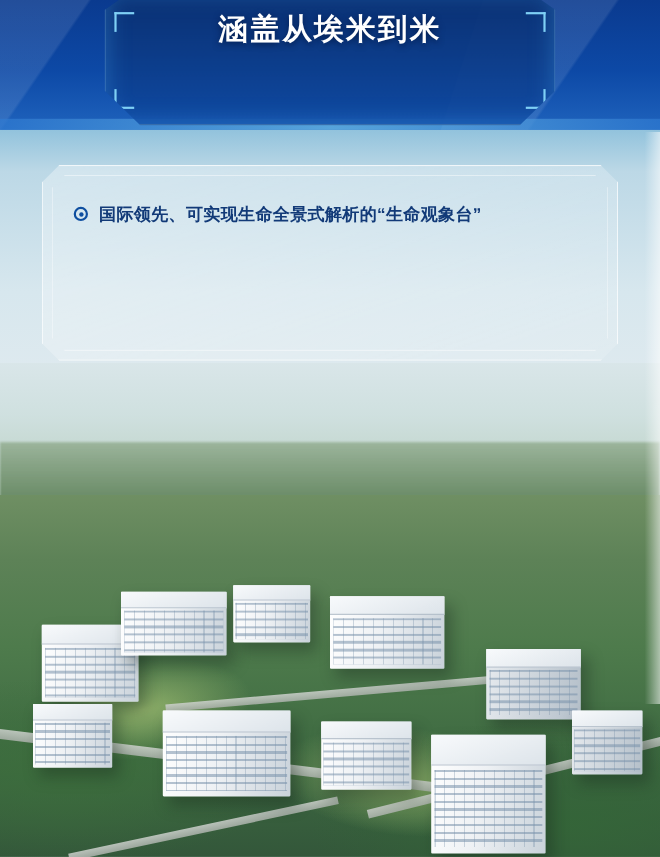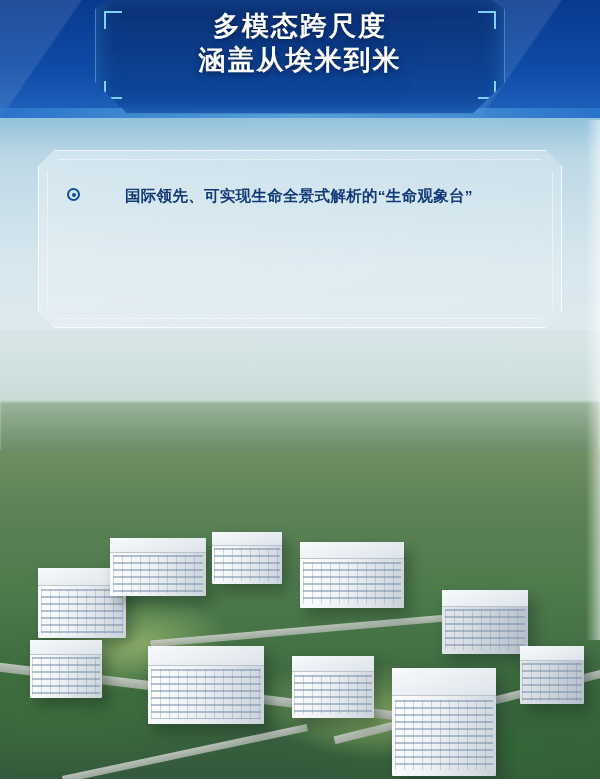--- a/index.html
+++ b/index.html
@@ -168,21 +168,20 @@
     position:absolute; left: 2.5px; top: 2.5px;
     width: 4px; height: 4px; border-radius:50%;
     background:#0f4fa0;
   }
   .bullet-text {
     color: #123a78;
     font-size: 15.5px;
     line-height: 25px;
     font-weight: bold;
     letter-spacing: .3px;
-    margin-left: 35px;
   }
 
   
   .edge-glow {
     position:absolute; right: 0; top: 120px; width: 14px; height: 520px;
     background: linear-gradient(90deg, rgba(255,255,255,0), rgba(255,255,255,0.55));
     pointer-events:none;
   }
 </style>
 </head>
@@ -251,21 +250,20 @@
     <div class="band-diag b"></div>
     <div class="band-stripe"></div>
   </div>
 
   <div class="title-plate">
     <span class="corner tl"></span>
     <span class="corner tr"></span>
     <span class="corner bl"></span>
     <span class="corner br"></span>
     <div class="title-text">
-      <div>多模态跨尺度</div>
       <div>涵盖从埃米到米</div>
     </div>
   </div>
 
   <div class="card">
     <div class="card-inner"></div>
     <div class="bullets">
 
       <div class="bullet">
         <span class="bullet-icon"></span>

